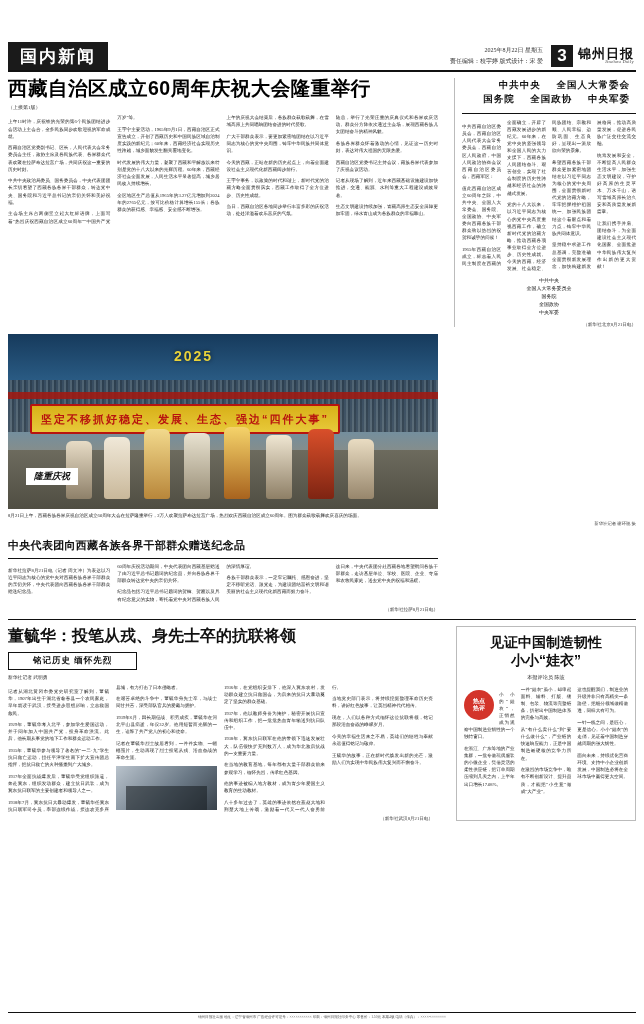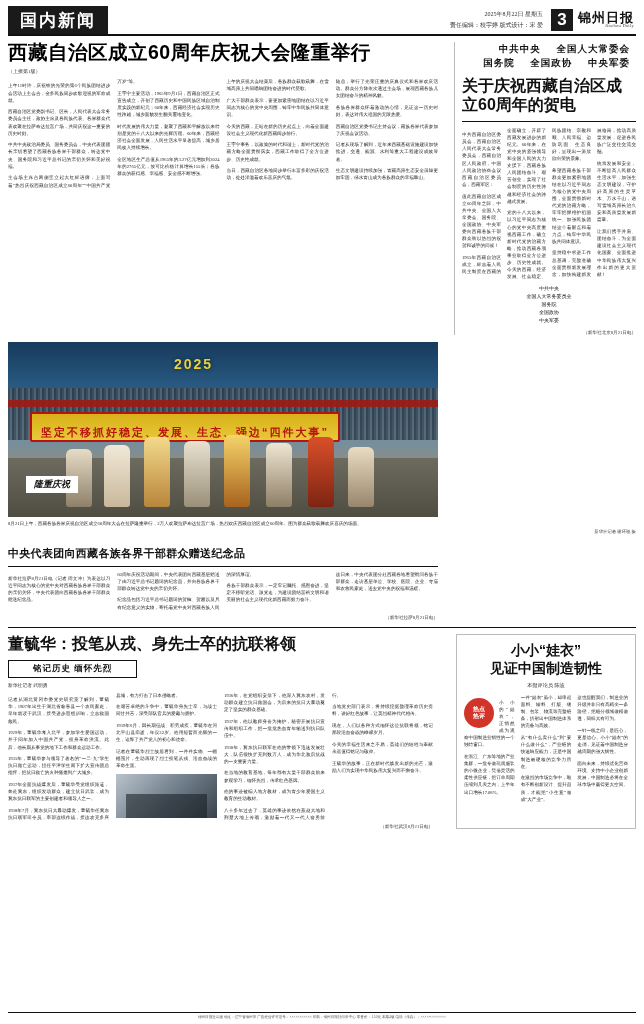--- a/index.html
+++ b/index.html
@@ -7,21 +7,21 @@
   body {
     width: 644px; height: 1024px;
     background: #ffffff;
     font-family: "Liberation Serif", "DejaVu Serif", serif;
     color: #111;
     overflow: hidden;
   }
   .page { position: relative; width:644px; height:1024px; padding: 6px 8px; }
 
   
-  .masthead { display:flex; align-items:stretch; height:30px; border-bottom:2px solid #111; }
+  .masthead { display:flex; align-items:stretch; height:30px; border-bottom:2px solid #111;margin-top:36px; }
   .mast-title {
     background:#1a1a1a; color:#fff; font-size:17px; font-weight:bold;
     letter-spacing:2px; padding:3px 12px; display:flex; align-items:center;
     font-family:"Liberation Sans", sans-serif;
   }
   .mast-mid { flex:1; display:flex; flex-direction:column; justify-content:center;
     align-items:flex-end; padding-right:8px; }
   .mast-date { font-size:6px; color:#333; }
   .mast-credits { font-size:6px; color:#333; margin-top:2px; }
   .mast-right { display:flex; align-items:center; gap:5px; padding-right:2px; }
@@ -60,21 +60,21 @@
   
   .photo-wrap { position:relative; width:430px; height:175px; margin-top:7px;
     overflow:hidden; background:#2b2b2b; }
   .sky { position:absolute; inset:0;
     background:linear-gradient(#163a5c 0%, #2b5d86 28%, #6e8fa4 52%, #8a8d86 70%, #5a5a52 100%); }
   .crowd { position:absolute; left:0; right:0; top:26%; height:30%;
     background:repeating-linear-gradient(90deg, #3a4a5a 0 2px, #55646f 2px 4px, #2e3b47 4px 6px);
     opacity:.85; }
   .stage-banner { position:absolute; left:22px; top:40%; width:310px; height:30px;
     background:linear-gradient(#d8b018,#e8c93a); border:2px solid #b8140f; border-radius:2px;
-    display:flex; align-items:flex-end; justify-content:center; }
+    display:flex; align-items:center; justify-content:center; }
   .stage-banner span { color:#b8140f; font-weight:bold; font-size:11px; letter-spacing:2px;
     font-family:"Liberation Sans", sans-serif; }
   .year-2025 { position:absolute; left:166px; top:14px; color:#e8d23a; font-size:14px;
     font-weight:bold; font-family:"Liberation Sans", sans-serif; letter-spacing:2px;
     text-shadow:0 0 4px rgba(0,0,0,.6); }
   .red-strip { position:absolute; left:0; right:0; top:33%; height:7px; background:#9e1b14; opacity:.9; }
   .ground { position:absolute; left:0; right:0; bottom:0; height:34%;
     background:linear-gradient(#6d6b5e, #4f4d42); }
   .dancer { position:absolute; bottom:10px; width:26px; height:62px; border-radius:6px 6px 3px 3px; }
   .d1 { left:96px;  background:linear-gradient(#f0e8d8,#c9b89a); }
@@ -183,21 +183,20 @@
         <div>
           <span>中共中央</span>
           <span>全国人大常委会</span>
         </div>
         <div>
           <span>国务院</span>
           <span>全国政协</span>
           <span>中央军委</span>
         </div>
       </div>
-      <div class="rt-head">关于庆祝西藏自治区成立60周年的贺电</div>
       <div class="rt-rule"></div>
       <div class="rt-cols vtext">
         <p>中共西藏自治区委员会，西藏自治区人民代表大会常务委员会，西藏自治区人民政府，中国人民政治协商会议西藏自治区委员会，西藏军区：</p>
         <p>值此西藏自治区成立60周年之际，中共中央、全国人大常委会、国务院、全国政协、中央军委向西藏各族干部群众致以热烈的祝贺和诚挚的问候！</p>
         <p>1965年西藏自治区成立，标志着人民民主制度在西藏的全面确立，开辟了西藏发展进步的新纪元。60年来，在党中央的坚强领导和全国人民的大力支援下，西藏各族人民团结奋斗、艰苦创业，实现了社会制度的历史性跨越和经济社会的跨越式发展。</p>
         <p>党的十八大以来，以习近平同志为核心的党中央高度重视西藏工作，确立新时代党的治藏方略，推动西藏各项事业取得全方位进步、历史性成就。今天的西藏，经济发展、社会稳定、民族团结、宗教和顺、人民幸福、边防巩固、生态良好，呈现出一派欣欣向荣的景象。</p>
         <p>希望西藏各族干部群众更加紧密地团结在以习近平同志为核心的党中央周围，全面贯彻新时代党的治藏方略，牢牢把握维护祖国统一、加强民族团结这个着眼点和着力点，铸牢中华民族共同体意识。</p>
         <p>坚持稳中求进工作总基调，完整准确全面贯彻新发展理念，加快构建新发展格局，推动高质量发展，促进各民族广泛交往交流交融。</p>
         <p>统筹发展和安全，不断提高人民群众生活水平，加强生态文明建设，守护好高原的生灵草木、万水千山，谱写雪域高原长治久安和高质量发展新篇章。</p>
         <p>让我们携手并肩、团结奋斗，为全面建设社会主义现代化国家、全面推进中华民族伟大复兴作出新的更大贡献！</p>
@@ -271,22 +270,22 @@
         <p>八十多年过去了，英雄的事迹依然在燕赵大地和荆楚大地上传颂，激励着一代又一代人奋勇前行。</p>
         <p>当地党史部门表示，将持续挖掘整理革命历史资料，讲好红色故事，让英烈精神代代相传。</p>
         <p>现在，人们以各种方式缅怀这位抗联将领，铭记那段浴血奋战的峥嵘岁月。</p>
         <p>今天的幸福生活来之不易，英雄们的牺牲与奉献永远值得铭记与敬仰。</p>
         <p>王毓华的故事，正在新时代焕发出新的光芒，激励人们为实现中华民族伟大复兴而不懈奋斗。</p>
       </div>
       <div class="bl-sign">（新华社武汉8月21日电）</div>
     </div>
 
     <div class="br">
+      <div class="br-title">见证中国制造韧性</div>
       <div class="br-title">小小“娃衣”</div>
-      <div class="br-title">见证中国制造韧性</div>
       <div class="br-sub">本报评论员  陈波</div>
       <div class="br-cols vtext">
         <div class="hotdot">
           <span>热点</span>
           <span>热评</span>
         </div>
         <p>小小的“娃衣”，正悄然成为观察中国制造业韧性的一个独特窗口。</p>
         <p>在浙江、广东等地的产业集群，一批专做玩偶服装的小微企业，凭借灵活的柔性供应链，把订单周期压缩到几天之内，上半年出口增长17.08%。</p>
         <p>一件“娃衣”虽小，却串起面料、辅料、打版、缝制、包装、物流等完整链条，折射出中国制造体系的完备与高效。</p>
         <p>从“有什么卖什么”到“要什么做什么”，产业链的快速响应能力，正是中国制造最硬核的竞争力所在。</p>

